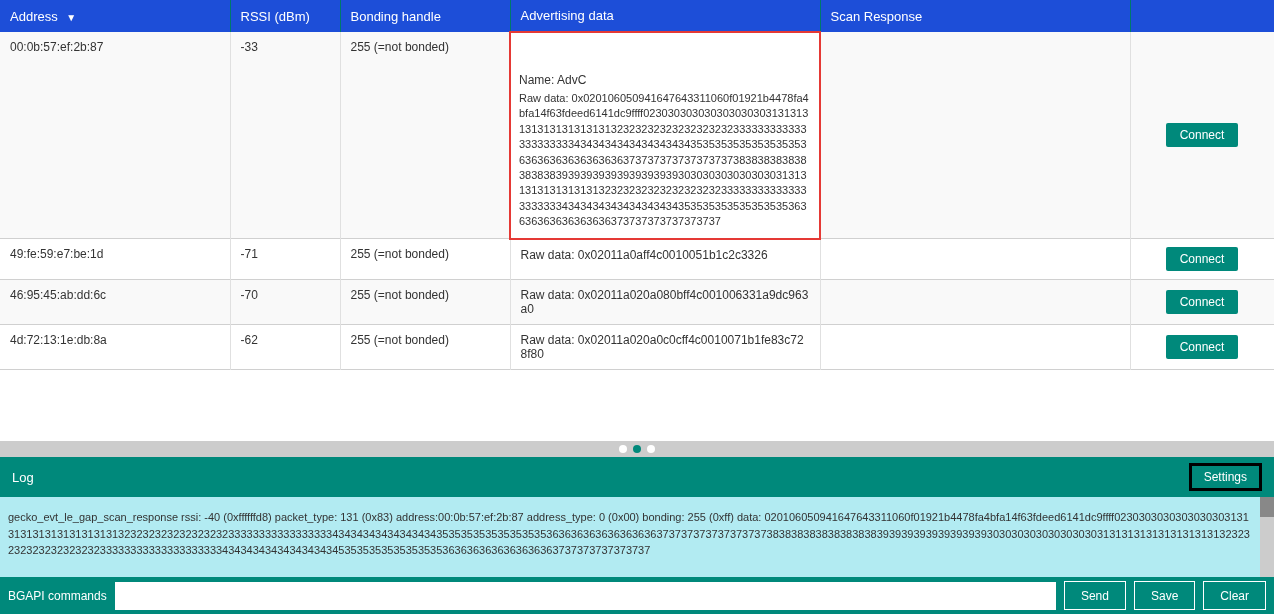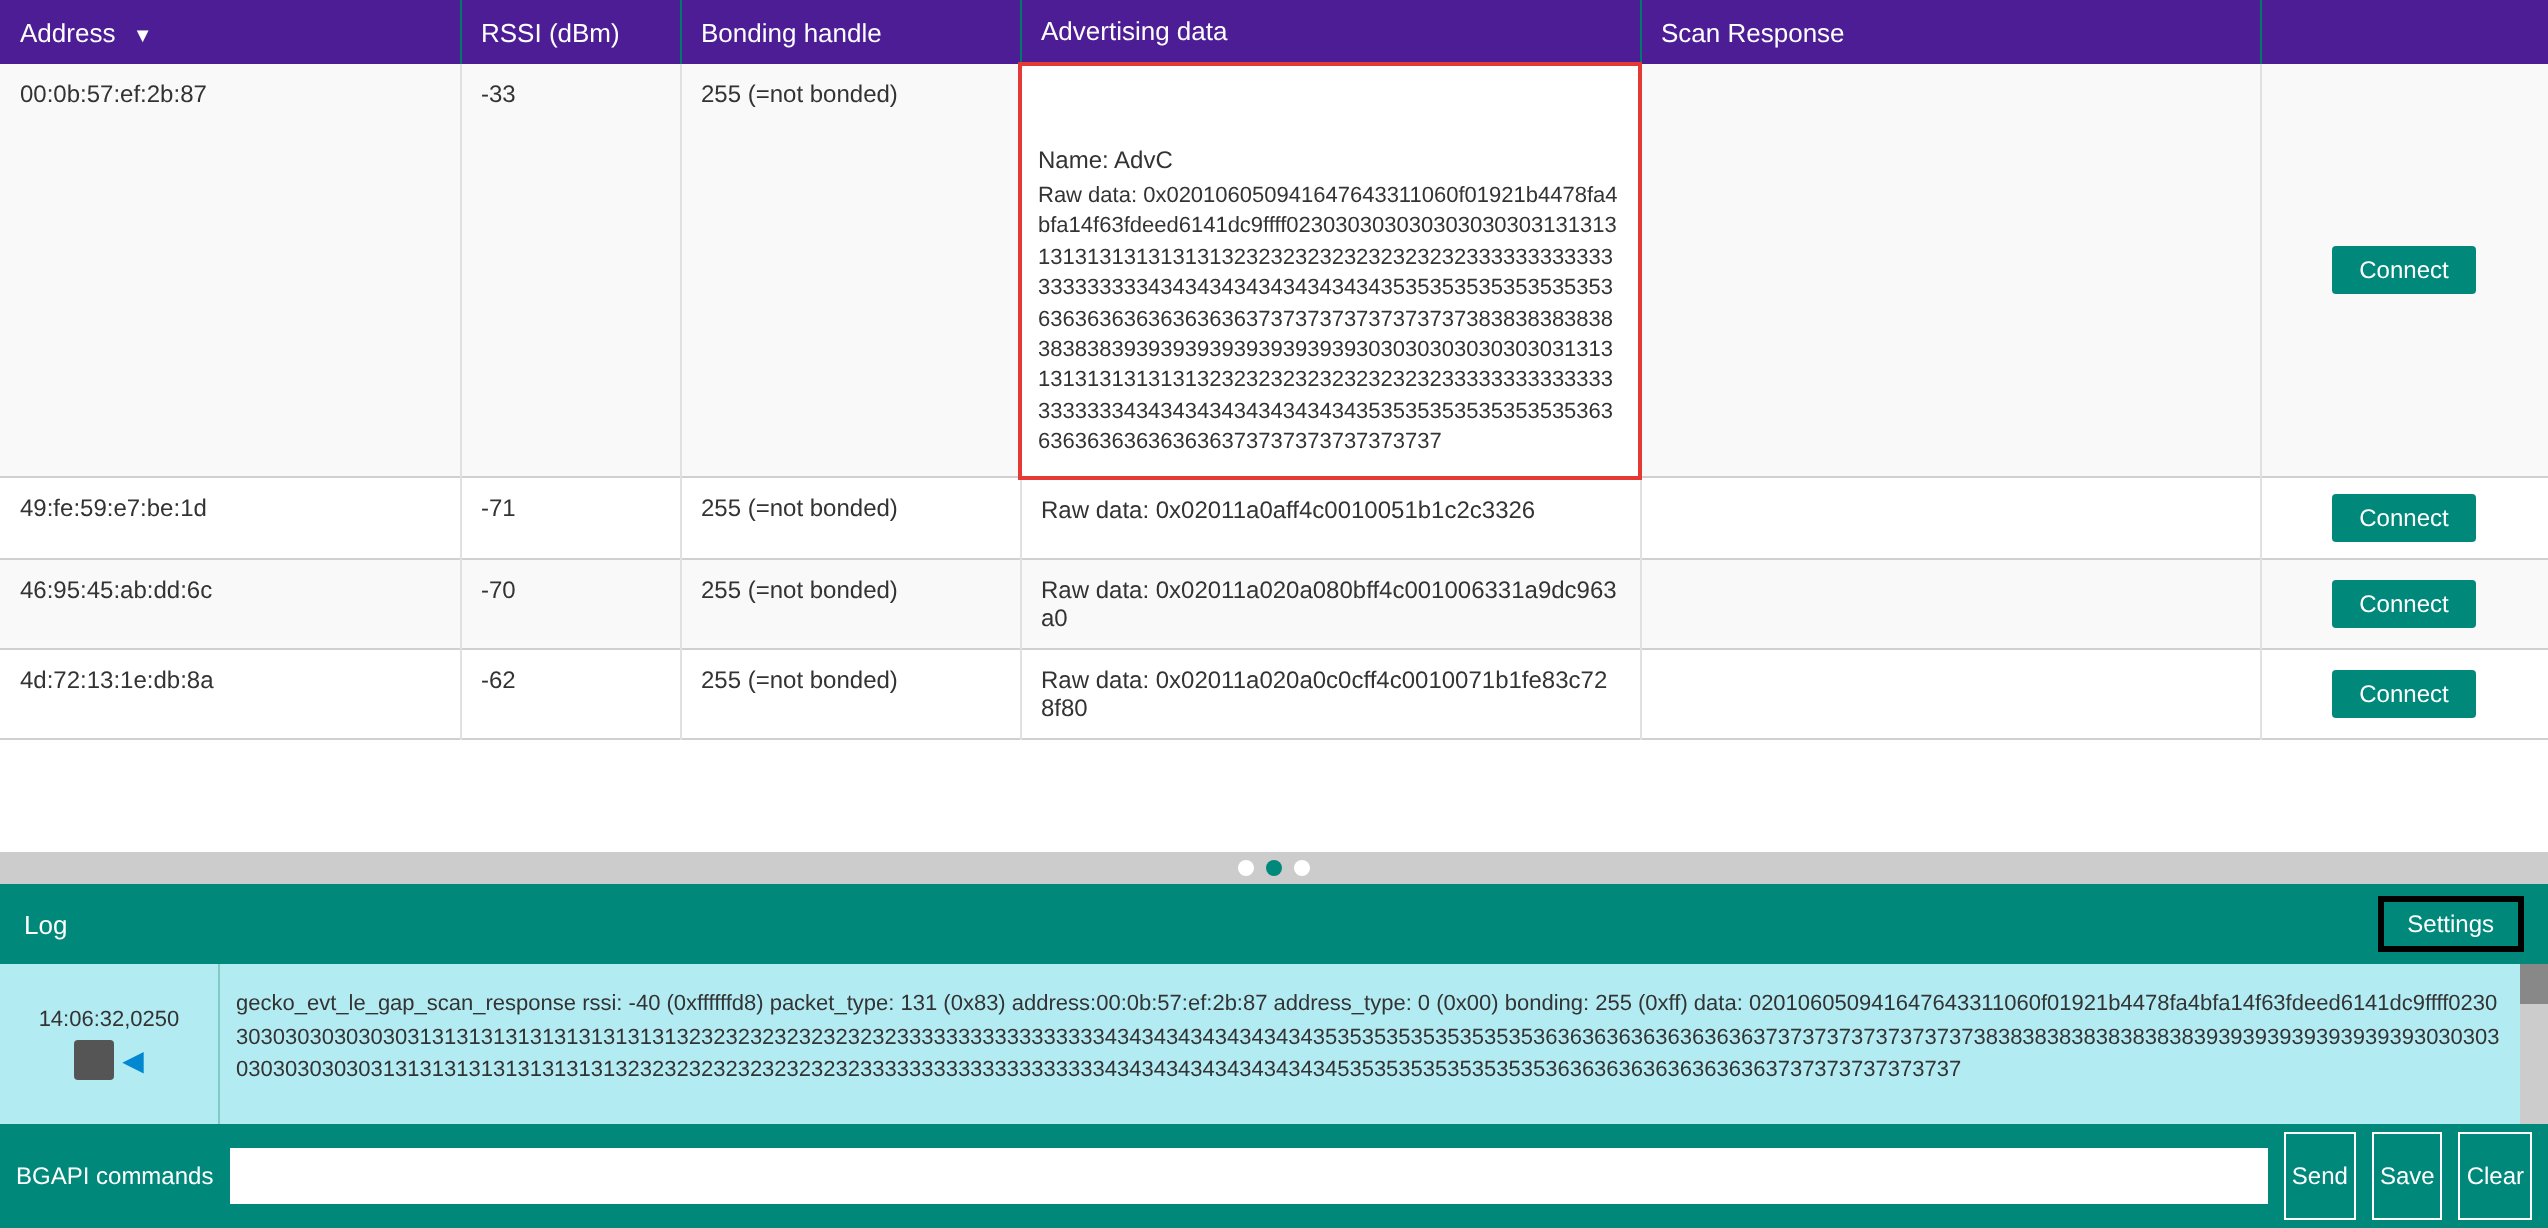--- a/index.html
+++ b/index.html
@@ -13,21 +13,21 @@
       position: relative;
     }
 
     table {
       width: 100%;
       border-collapse: collapse;
       table-layout: fixed;
     }
 
     thead tr {
-      background: #4c1d95;
+      background: #1d4ed8;
       color: #fff;
     }
 
     thead th {
       padding: 8px 10px;
       text-align: left;
       font-weight: normal;
       font-size: 13px;
       border-right: 1px solid #00796b;
     }
@@ -232,24 +232,24 @@
       border: none;
       padding: 4px 8px;
       font-size: 12px;
       height: 28px;
     }
 
     .action-btn {
       background: #00897b;
       color: #fff;
       border: 1px solid #fff;
-      padding: 4px 3px;
+      padding: 4px 16px;
       cursor: pointer;
       font-size: 12px;
-      height: 44px;
+      height: 29px;
     }
 
     .action-btn.clear {
       background: #00897b;
     }
   </style>
 </head>
 <body>
 
 <div class="table-container">
@@ -333,27 +333,20 @@
   <span class="dot active"></span>
   <span class="dot"></span>
 </div>
 
 <div class="log-bar">
   <span>Log</span>
   <button class="settings-btn">Settings</button>
 </div>
 
 <div class="log-content-area">
-  <div class="log-timestamp-block">
-    <span>14:06:32,0250</span>
-    <div style="display:flex; align-items:center; gap:4px;">
-      <span class="log-device-icon"></span>
-      <span class="log-arrow">◀</span>
-    </div>
-  </div>
   <div class="log-text">gecko_evt_le_gap_scan_response      rssi:   -40 (0xffffffd8) packet_type:   131 (0x83) address:00:0b:57:ef:2b:87 address_type:    0 (0x00) bonding:    255 (0xff) data: 020106050941647643311060f01921b4478fa4bfa14f63fdeed6141dc9ffff023030303030303030313131313131313131313132323232323232323233333333333333333434343434343434343535353535353535353636363636363636363737373737373737373838383838383838383939393939393939393030303030303030303131313131313131313132323232323232323232333333333333333333334343434343434343434535353535353535353636363636363636363737373737373737</div>
   <div class="log-scrollbar">
     <div class="log-scrollbar-thumb"></div>
   </div>
 </div>
 
 <div class="command-bar">
   <span class="bgapi-label">BGAPI commands</span>
   <input class="command-input" type="text" value="" style="">
   <button class="action-btn">Send</button>

